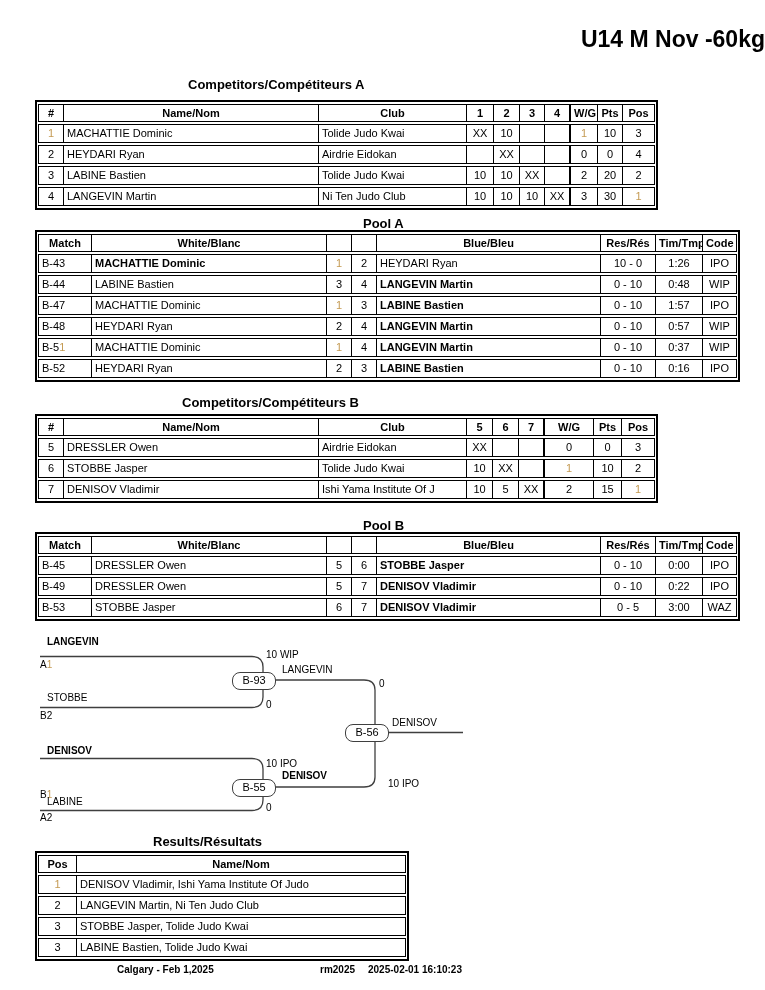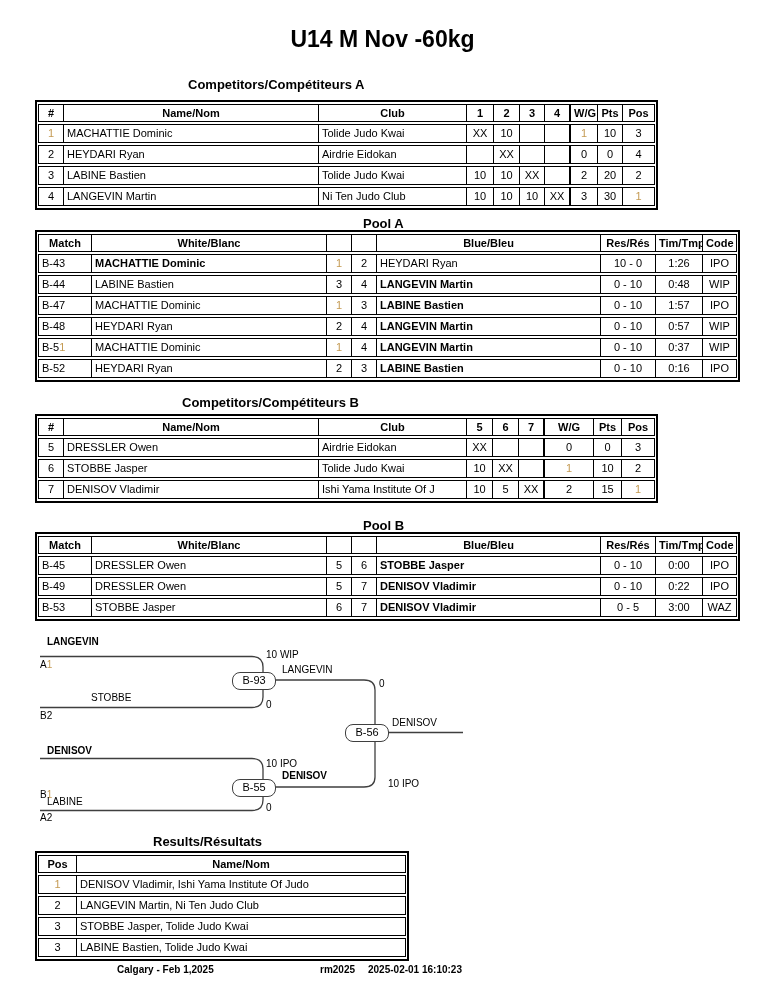--- a/index.html
+++ b/index.html
@@ -1,18 +1,18 @@
 <!DOCTYPE html>
 <html><head>
 <meta charset="utf-8">
 <style>
   html,body{margin:0;padding:0;background:#fff;}
   .page{position:relative;width:765px;height:990px;background:#fff;color:#000;
         font-family:"Liberation Sans",sans-serif;overflow:hidden;}
-  .title{position:absolute;left:0;top:26px;width:765px;text-align:center;
+  .title{position:absolute;left:0;top:26px;width:765px;text-align:right;
          font-size:23px;font-weight:bold;letter-spacing:0px;}
   .sec{position:absolute;font-size:13px;font-weight:bold;white-space:nowrap;}
   .twrap{position:absolute;border:2px solid #000;padding:0 1px;background:#fff;}
   table{border-collapse:separate;border-spacing:0 2px;table-layout:fixed;}
   th,td{box-sizing:border-box;border-top:1px solid #000;border-bottom:1px solid #000;
         border-left:1px solid #000;font-size:11px;padding:0 3px;overflow:hidden;
         white-space:nowrap;line-height:1;}
   th:last-child,td:last-child{border-right:1px solid #000;}
   th{height:18px;font-weight:bold;text-align:center;}
   td{height:19px;}
@@ -338,21 +338,21 @@
     <path d="M40 707.5 H252 Q263 707.5 263 697 V688"></path>
     <path d="M274 680 H364 Q375 680 375 690 V725"></path>
     <path d="M40 758.5 H252 Q263 758.5 263 769 V780"></path>
     <path d="M40 810.5 H252 Q263 810.5 263 800 V795"></path>
     <path d="M274 787 H364 Q375 787 375 777 V740"></path>
     <path d="M388 732.5 H463"></path>
   </svg>
 
   <div class="bk bkb" style="left:47px;top:636px;">LANGEVIN</div>
   <div class="bk w1" style="left:40px;top:659px;">A<span class="one">1</span></div>
-  <div class="bk" style="left:47px;top:692px;margin-left:44px;">STOBBE</div>
+  <div class="bk" style="left:47px;top:692px;">STOBBE</div>
   <div class="bk w1" style="left:40px;top:710px;">B2</div>
 
   <div class="bk" style="left:266px;top:649px;">10 WIP</div>
   <div class="bk" style="left:282px;top:664px;">LANGEVIN</div>
   <div class="cap" style="left:232px;top:672px;">B-93</div>
   <div class="bk" style="left:266px;top:699px;">0</div>
 
   <div class="bk bkb" style="left:47px;top:745px;">DENISOV</div>
   <div class="bk w1" style="left:40px;top:761px;margin-top:28px;">B<span class="one">1</span></div>
   <div class="bk" style="left:47px;top:796px;">LABINE</div>

